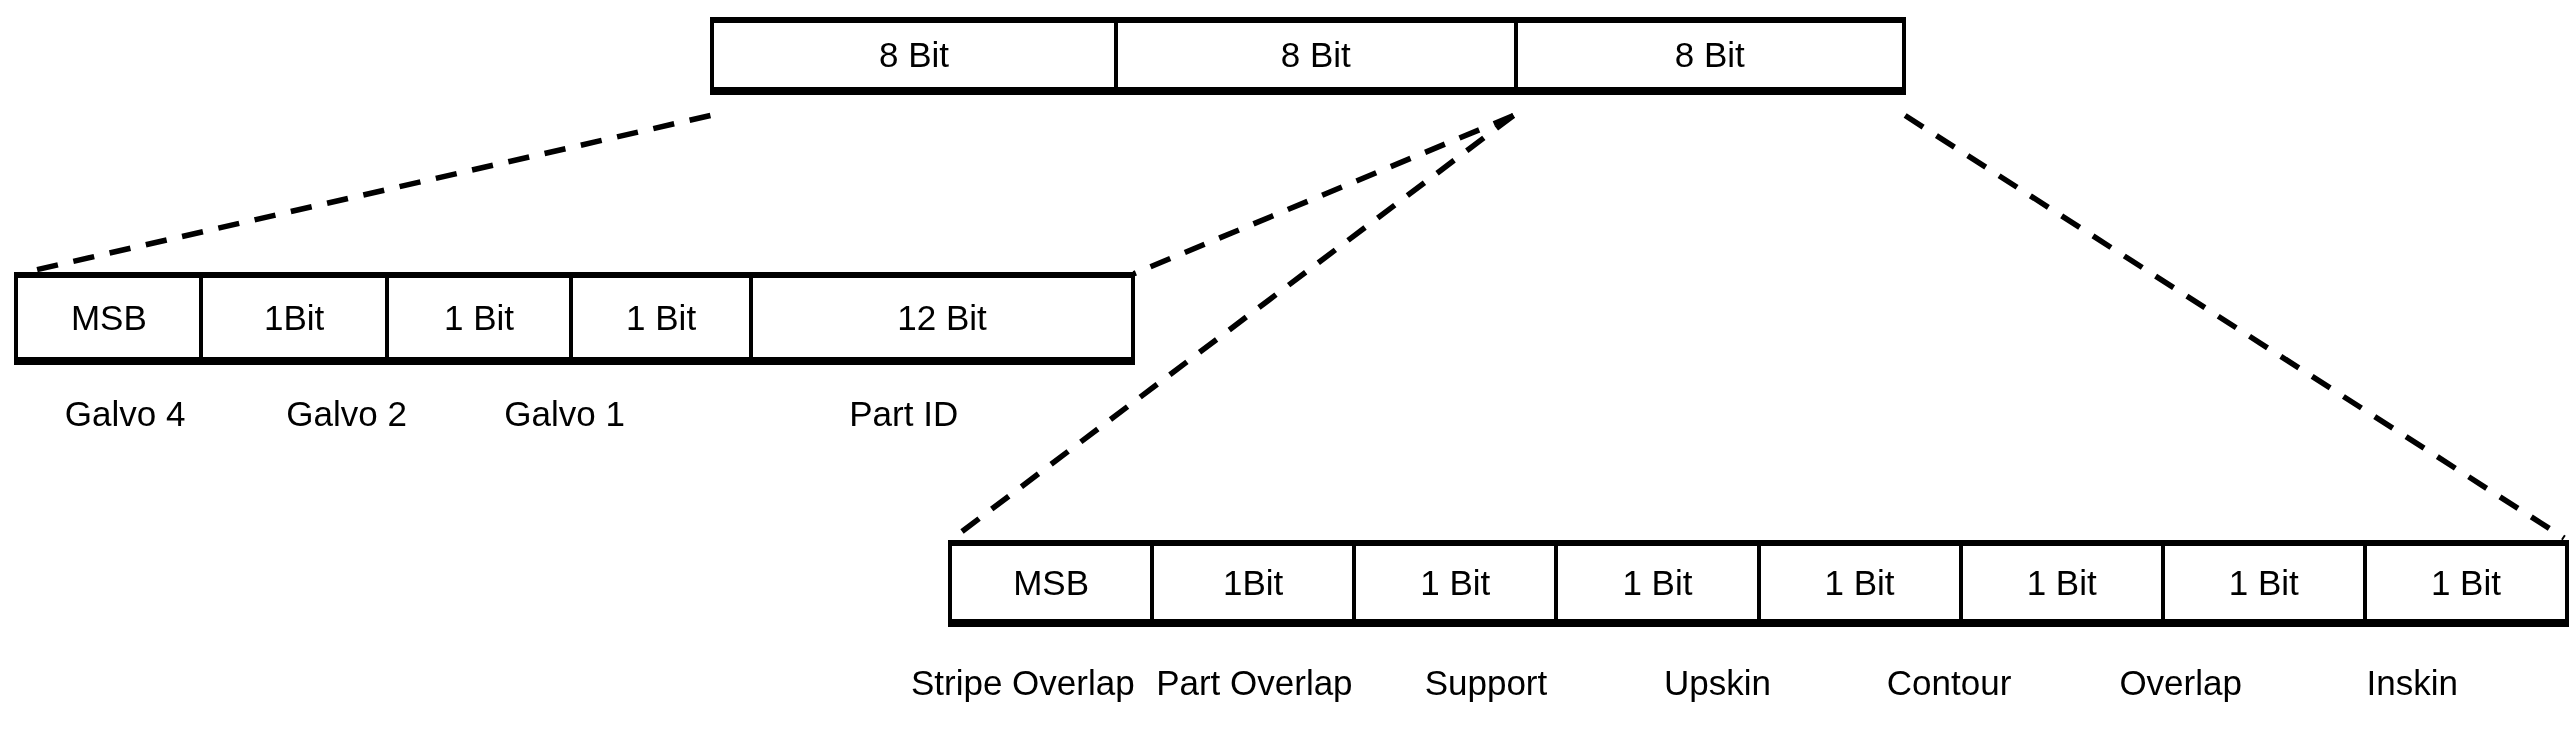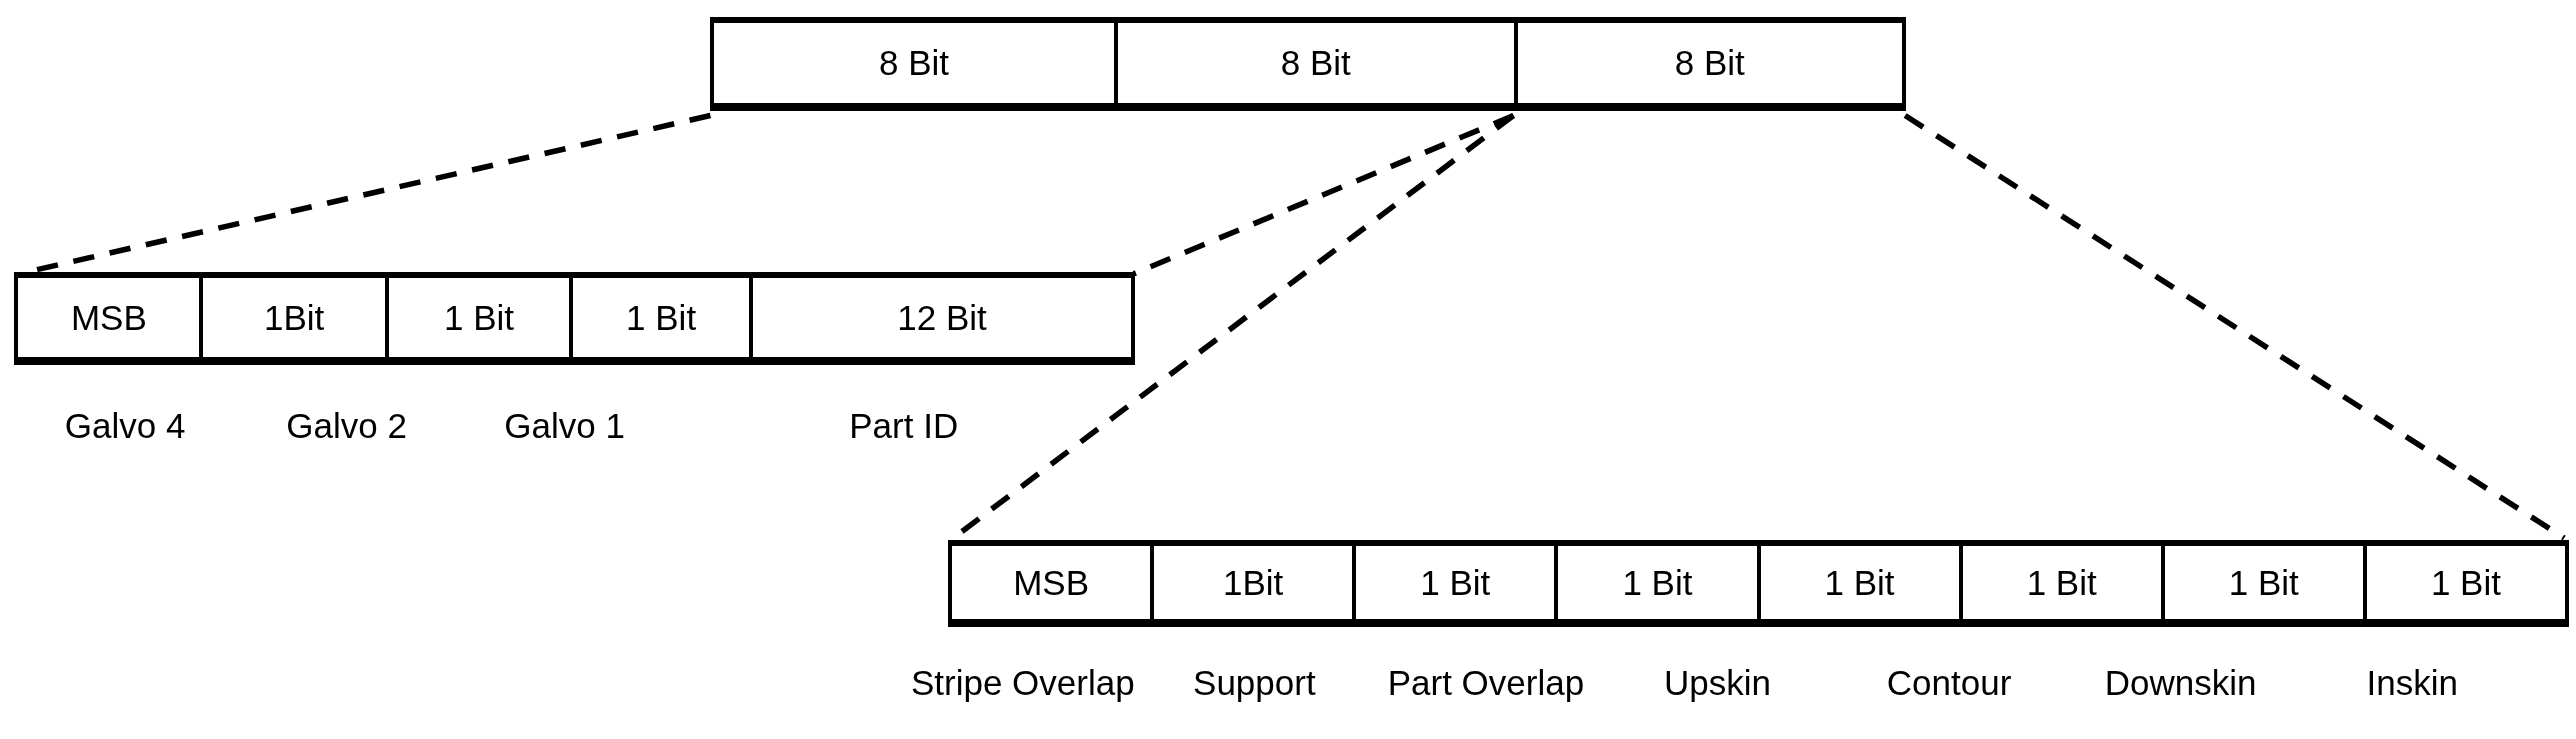--- a/index.html
+++ b/index.html
@@ -45,27 +45,27 @@
   .labelcell{
     display:flex;
     align-items:center;
     justify-content:center;
     text-align:center;
     font-size:35px;
     line-height:45px;
     box-sizing:border-box;
   }
   
-  #byte-row{left:710px;top:16.6px;width:1196px;height:94px;}
+  #byte-row{left:710px;top:16.6px;width:1196px;height:78px;}
   #byte-row .c0{flex:512 0 0;}
   #byte-row .c1{flex:506 0 0;}
   #byte-row .c2{flex:492 0 0;}
   
   #galvo-row{left:14.2px;top:272px;width:1121px;height:93px;}
-  #galvo-labels{left:14.2px;top:398px;width:1121px;height:55px;}
+  #galvo-labels{left:14.2px;top:386px;width:1121px;height:55px;}
   .galvo-prop.c0{flex:232 0 0;}
   .galvo-prop.c1{flex:232 0 0;}
   .galvo-prop.c2{flex:231 0 0;}
   .galvo-prop.c3{flex:225 0 0;}
   .galvo-prop.c4{flex:484 0 0;text-align:right;}
   
   #mode-row{left:948px;top:540px;width:1621px;height:87px;}
   #mode-labels{left:907px;top:636px;width:1621px;height:92px;}
   .mode-prop{flex:1 0 0;}
 </style>
@@ -140,22 +140,22 @@
     <div class="cell mode-prop">
       <span>1 Bit</span>
     </div>
     <div class="cell mode-prop">
       <span>1 Bit</span>
     </div>
   </div>
 
   <div class="labels" id="mode-labels">
     <div class="labelcell mode-prop">Stripe Overlap</div>
+    <div class="labelcell mode-prop">Part Overlap</div>
     <div class="labelcell mode-prop">Support</div>
-    <div class="labelcell mode-prop">Part Overlap</div>
     <div class="labelcell mode-prop">Upskin</div>
     <div class="labelcell mode-prop">Contour</div>
-    <div class="labelcell mode-prop">Downskin</div>
+    <div class="labelcell mode-prop">Overlap</div>
     <div class="labelcell mode-prop">Inskin</div>
   </div>
 
 </div>
 
 
 </body></html>

